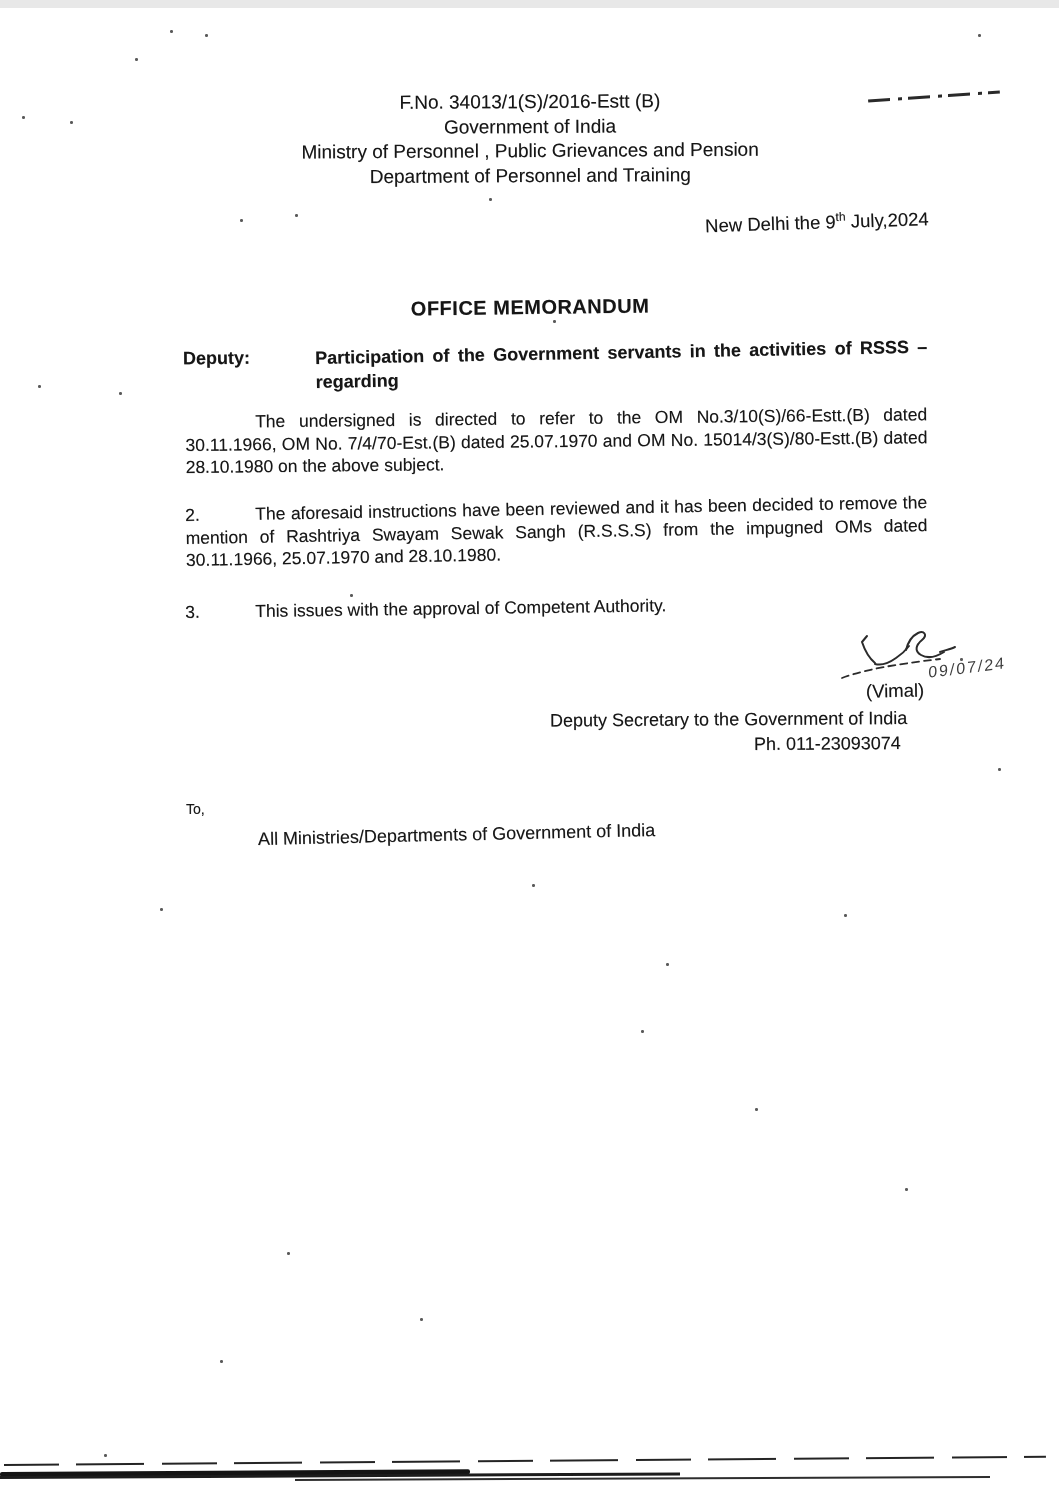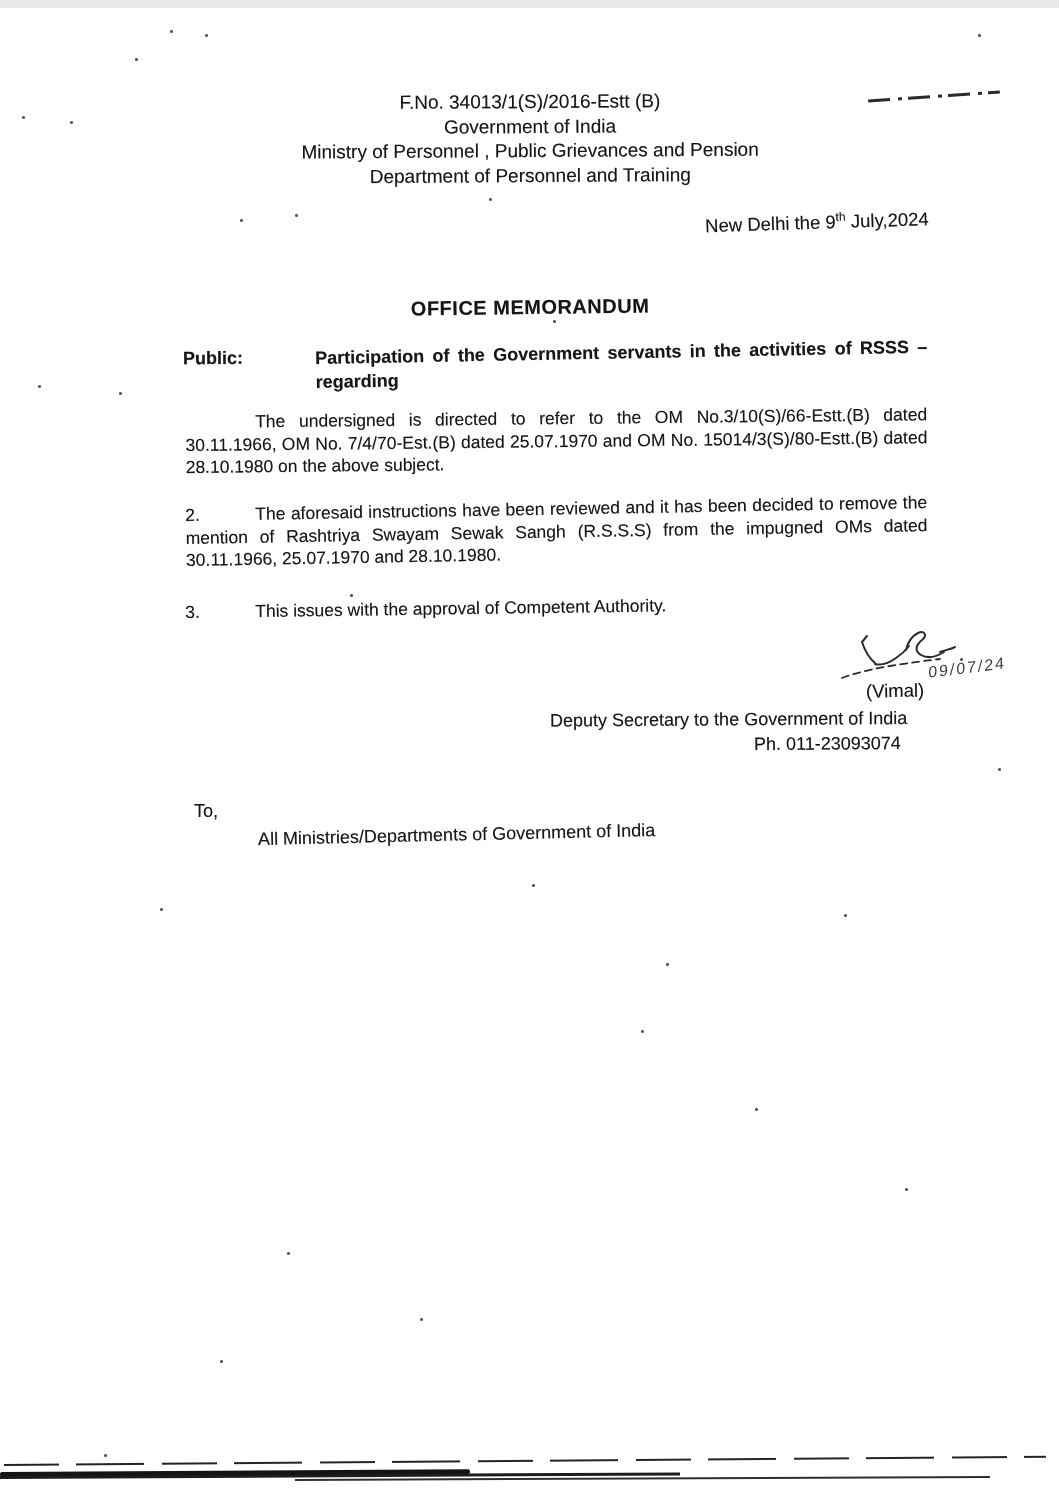--- a/index.html
+++ b/index.html
@@ -97,21 +97,21 @@
   }
   .sig-phone {
     right: 158px; top: 725px;
     font-size: 18px;
     transform: rotate(-0.4deg);
     transform-origin: right center;
     white-space: nowrap;
   }
 
   
-  .to-label { left: 194px; top: 793px; font-size: 18px; text-align: right; }
+  .to-label { left: 186px; top: 793px; font-size: 14px; text-align: right; }
   .recipient {
     left: 258px; top: 821px;
     font-size: 18px;
     transform: rotate(-1.3deg);
     transform-origin: left center;
     white-space: nowrap;
   }
 
   
   .pen-dash-top {
@@ -159,21 +159,21 @@
     <div>F.No. 34013/1(S)/2016-Estt (B)</div>
     <div>Government of India</div>
     <div>Ministry of Personnel , Public Grievances and Pension</div>
     <div>Department of Personnel and Training</div>
   </div>
 
   <div class="abs date-line"><span>New Delhi the 9</span><sup>th</sup><span> July,2024</span></div>
 
   <div class="abs memo-title">OFFICE MEMORANDUM</div>
 
-  <div class="abs subject-label">Public:</div>
+  <div class="abs subject-label">Deputy:</div>
   <div class="abs subject-text">Participation of the Government servants in the activities of RSSS – regarding</div>
 
   <div class="abs para para1">The undersigned is directed to refer to the OM No.3/10(S)/66-Estt.(B) dated 30.11.1966, OM No. 7/4/70-Est.(B) dated 25.07.1970 and OM No. 15014/3(S)/80-Estt.(B) dated 28.10.1980 on the above subject.</div>
 
   <div class="abs para para2">
     <span class="pnum">2.</span>
     <span>The aforesaid instructions have been reviewed and it has been decided to remove the mention of Rashtriya Swayam Sewak Sangh (R.S.S.S) from the impugned OMs dated 30.11.1966, 25.07.1970 and 28.10.1980.</span>
   </div>
 
   <div class="abs para para3">

